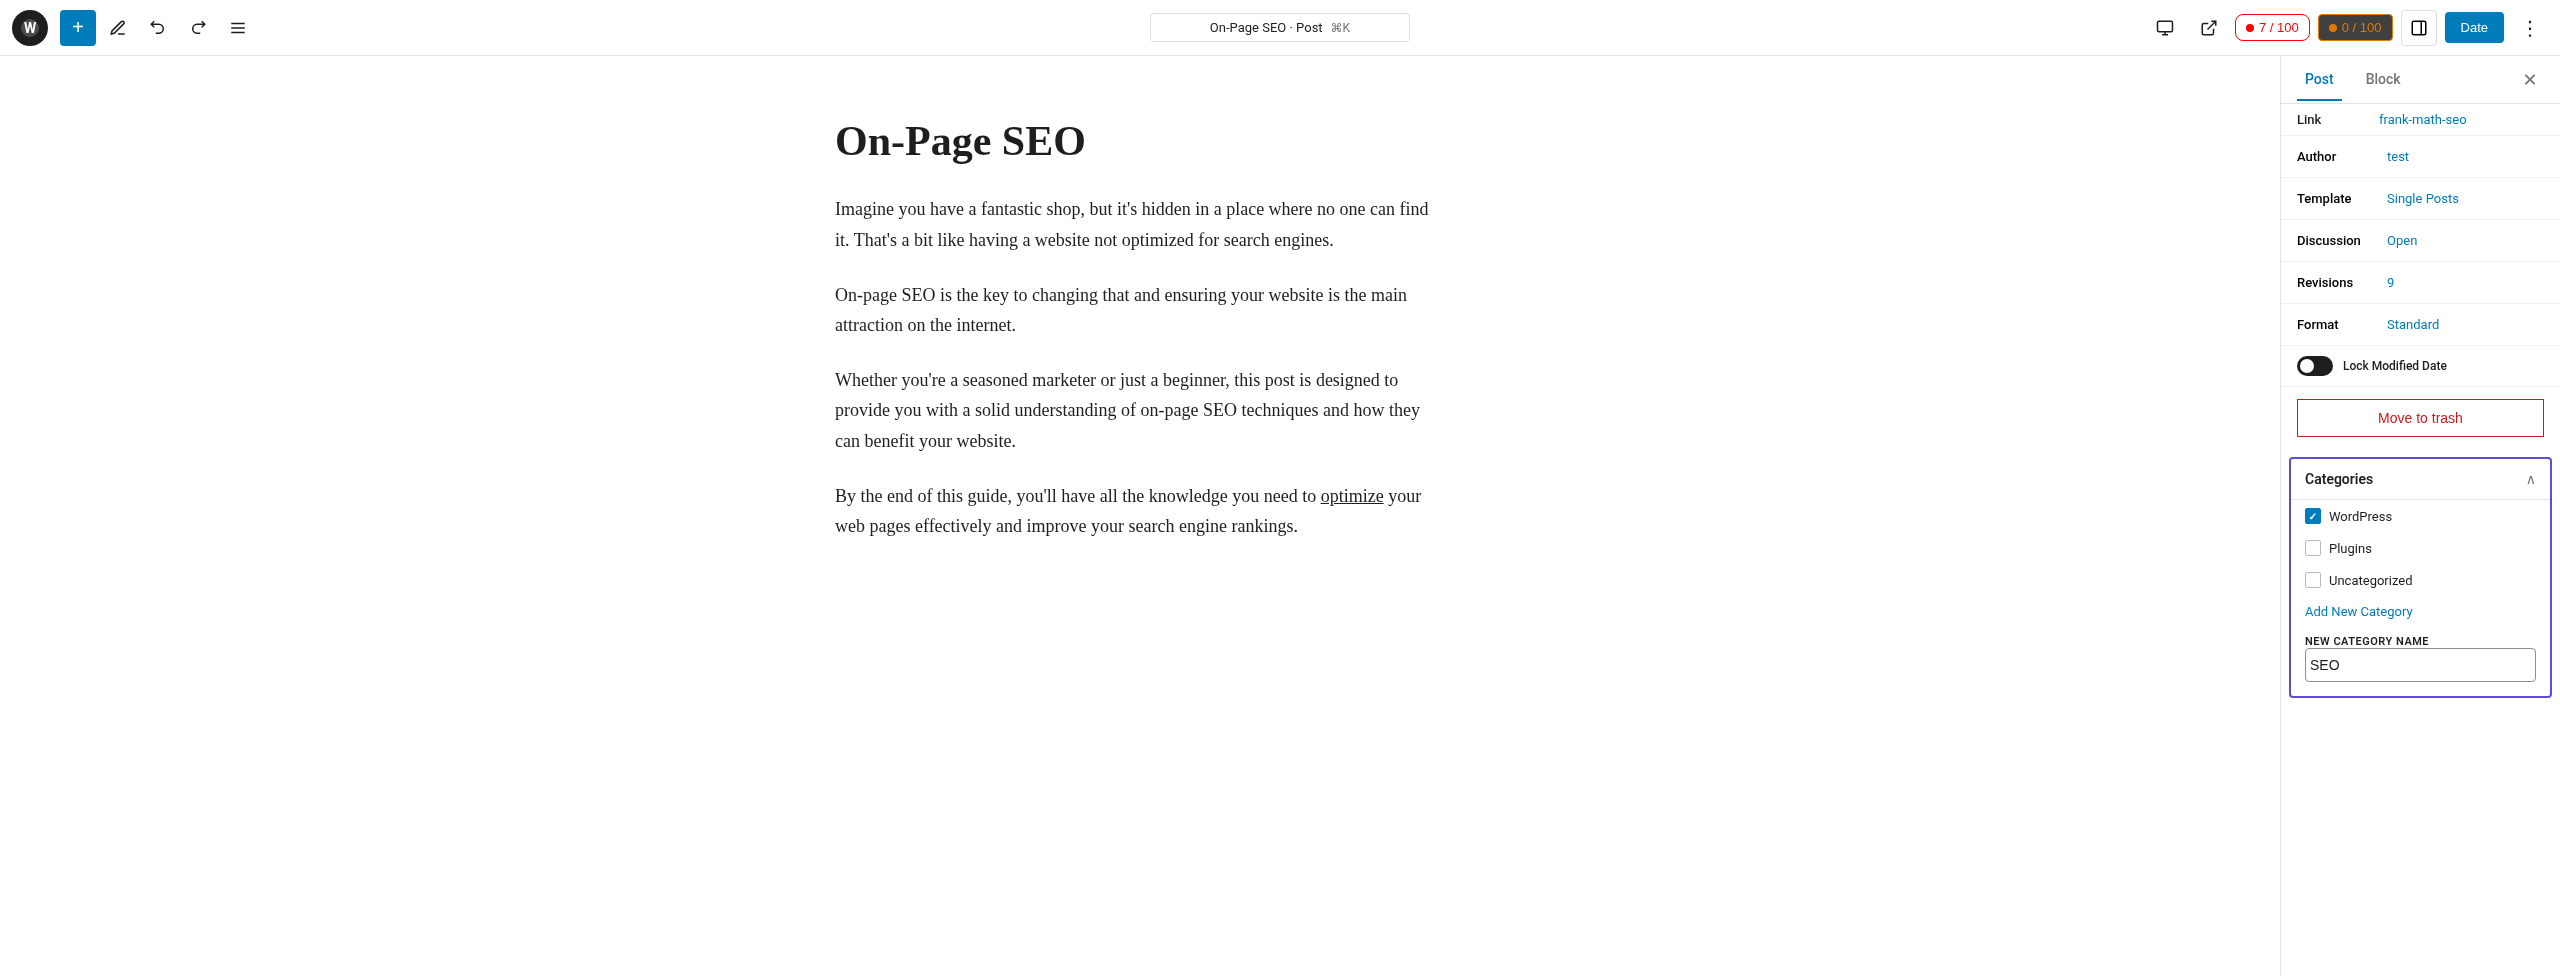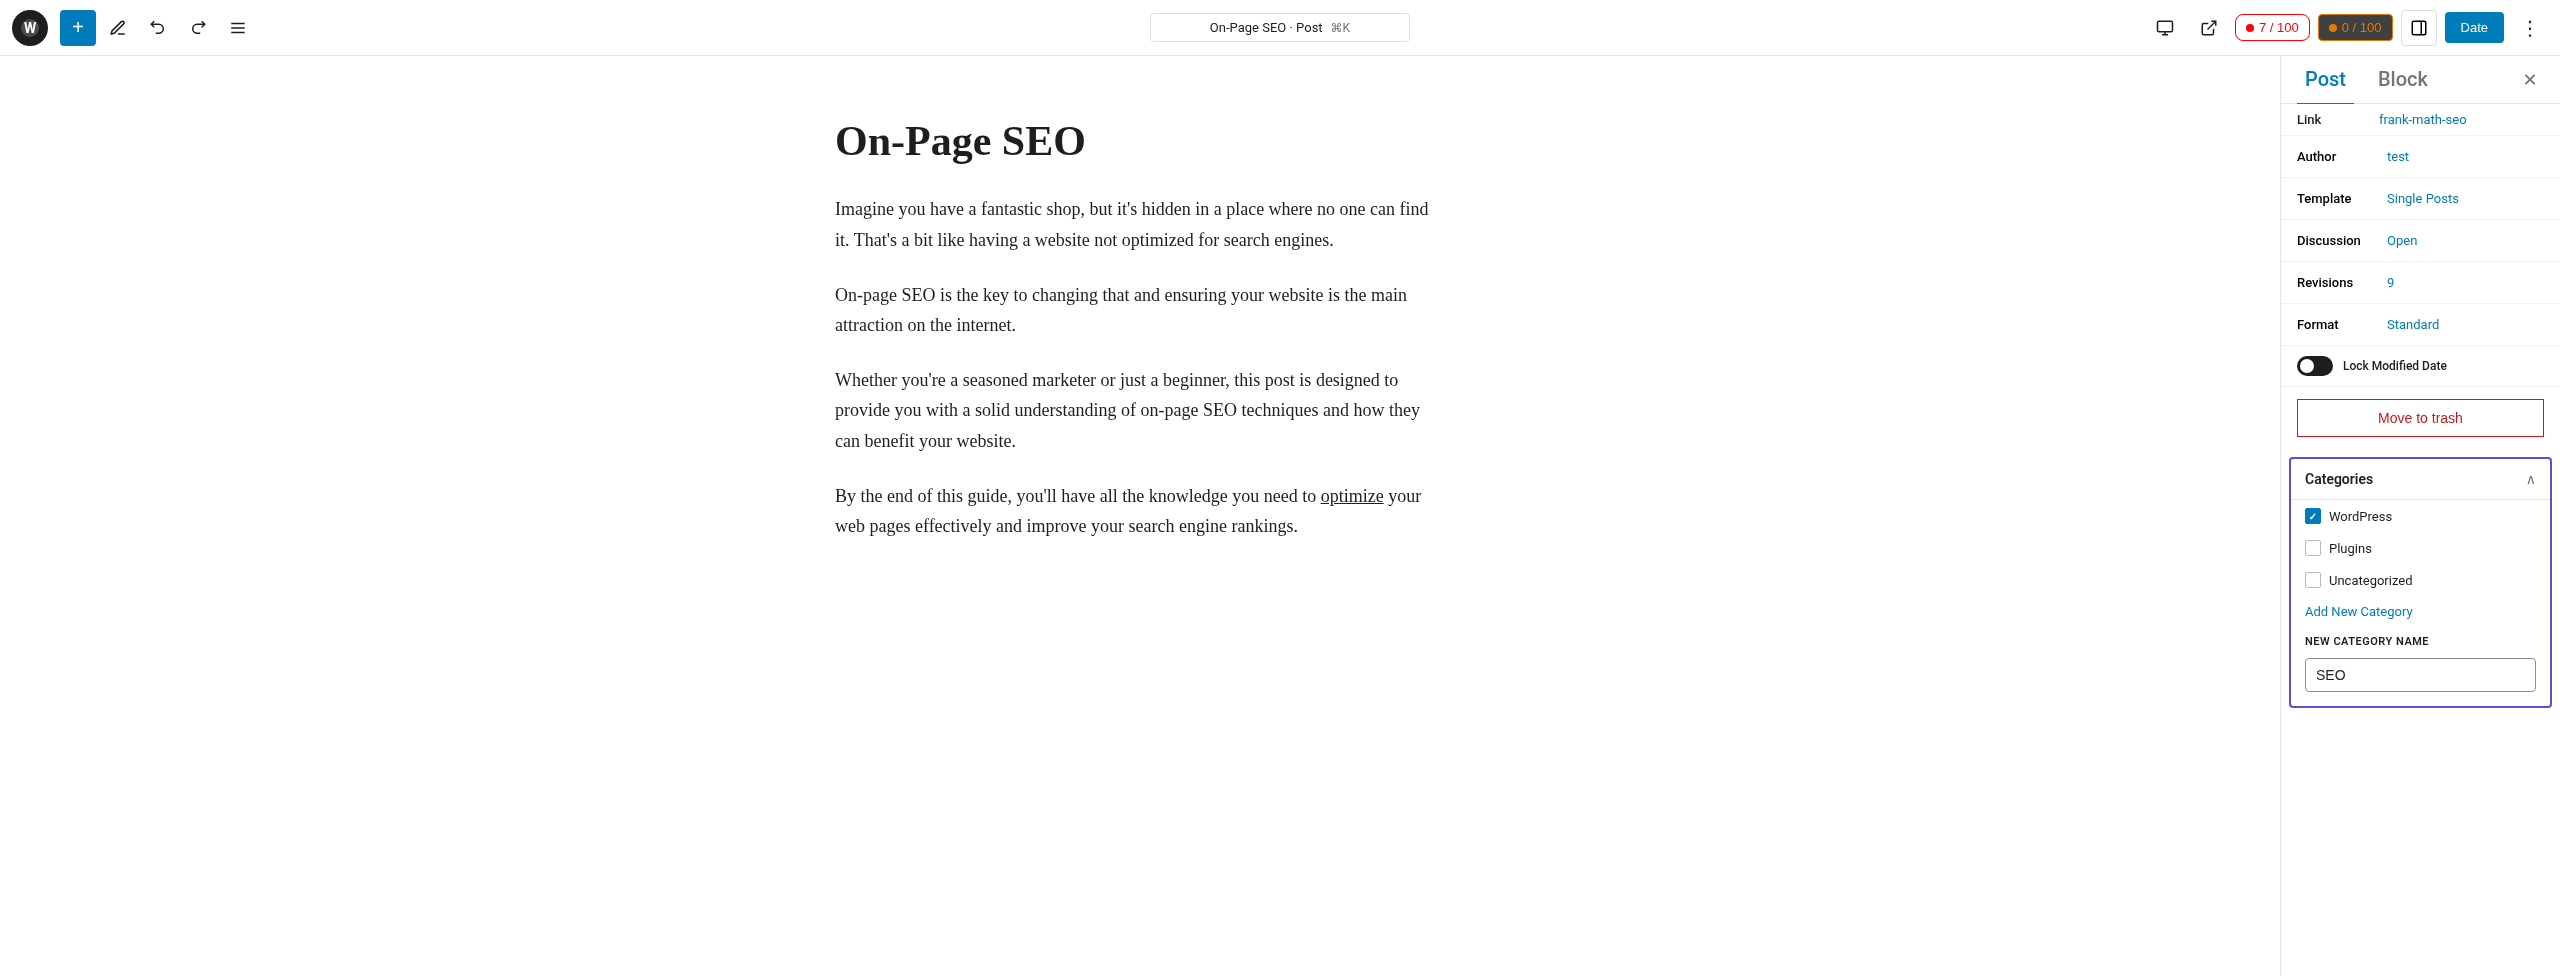--- a/index.html
+++ b/index.html
@@ -220,21 +220,21 @@
     .sidebar-tabs {
       display: flex;
       align-items: center;
       border-bottom: 1px solid #e2e4e7;
       padding: 0 16px;
       height: 48px;
       flex-shrink: 0;
     }
     .sidebar-tab {
       padding: 12px 8px;
-      font-size: 20px;
+      font-size: 14px;
       cursor: pointer;
       color: #757575;
       border-bottom: 2px solid transparent;
       margin-right: 16px;
       font-weight: 500;
     }
     .sidebar-tab.active {
       color: #007cba;
       border-bottom: 2px solid #007cba;
     }
@@ -413,26 +413,26 @@
     
     .new-category-section {
       padding: 8px 14px 14px;
     }
     .new-category-label {
       font-size: 11px;
       font-weight: 600;
       color: #1e1e1e;
       text-transform: uppercase;
       letter-spacing: 0.5px;
-      margin-bottom: 10px;
+      margin-bottom: 0;
       display: block;
     }
     .new-category-input {
       width: 100%;
-      padding: 8px 10px;
+      padding: 8px 4px;
       border: 1px solid #8c8f94;
       border-radius: 4px;
       font-size: 14px;
       color: #1e1e1e;
       outline: none;
     }
   </style>
 </head>
 <body>
 

